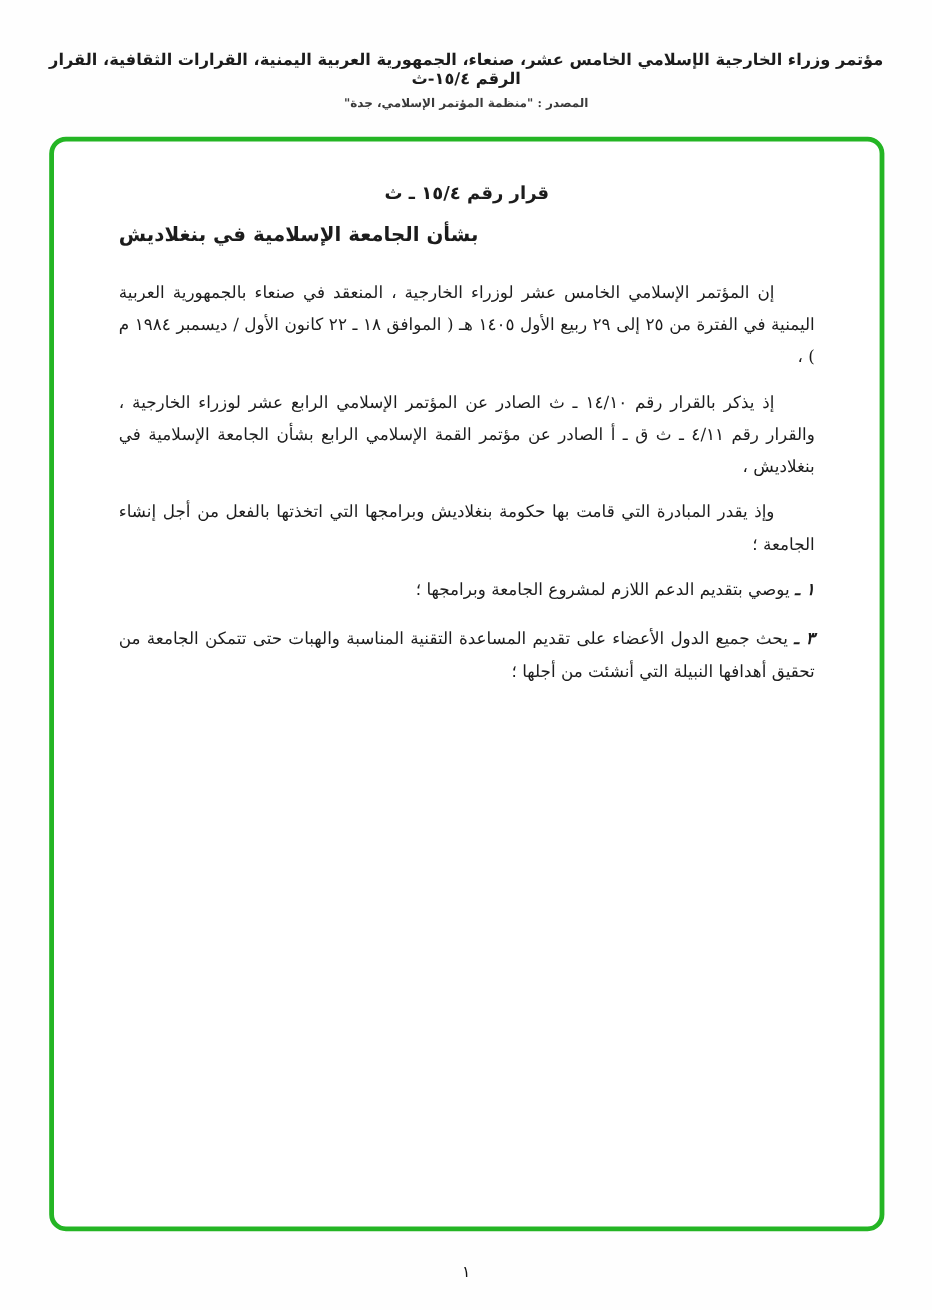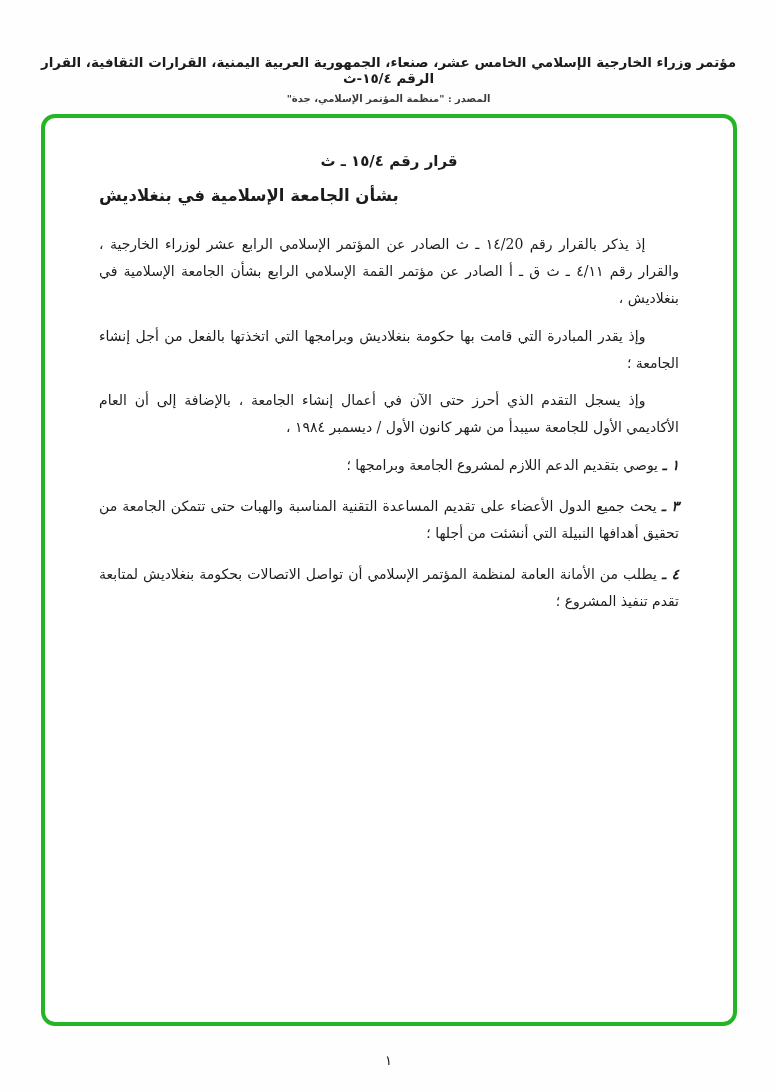--- a/index.html
+++ b/index.html
@@ -6,21 +6,21 @@
   body {
     width: 777px;
     height: 1092px;
     background: #fefefe;
     position: relative;
     font-family: "DejaVu Serif", "DejaVu Sans", serif;
     color: #1c1c1c;
     overflow: hidden;
   }
   .page-header {
-    padding-top: 54px;
+    padding-top: 42px;
     text-align: center;
     direction: rtl;
   }
   .header-line {
     font-weight: bold;
     font-size: 13.5px;
     letter-spacing: 0.2px;
     padding: 0 28px;
   }
   .source-line {
@@ -89,34 +89,30 @@
 <header class="page-header">
   <div class="header-line">مؤتمر وزراء الخارجية الإسلامي الخامس عشر، صنعاء، الجمهورية العربية اليمنية، القرارات الثقافية، القرار الرقم ١٥/٤-ث</div>
   <div class="source-line">المصدر : "منظمة المؤتمر الإسلامي، جدة"</div>
 </header>
 
 <main class="doc-frame">
   <h1 class="doc-title">قرار رقم ١٥/٤ ـ ث</h1>
   <h2 class="doc-subtitle">بشأن الجامعة الإسلامية في بنغلاديش</h2>
 
   <section class="doc-body">
-    <p class="para">إذ يذكر بالقرار رقم ١٤/20 ـ ث الصادر عن المؤتمر الإسلامي الرابع عشر لوزراء الخارجية ، والقرار رقم ٤/١١ ـ ث ق ـ أ الصادر عن مؤتمر القمة الإسلامي الرابع بشأن الجامعة الإسلامية في بنغلاديش ،</p>
+    <p class="para">إن المؤتمر الإسلامي الخامس عشر لوزراء الخارجية ، المنعقد في صنعاء بالجمهورية العربية اليمنية في الفترة من ٢٥ إلى ٢٩ ربيع الأول ١٤٠٥ هـ ( الموافق ١٨ ـ ٢٢ كانون الأول / ديسمبر ١٩٨٤ م ) ،</p>
+    <p class="para">إذ يذكر بالقرار رقم ١٤/١٠ ـ ث الصادر عن المؤتمر الإسلامي الرابع عشر لوزراء الخارجية ، والقرار رقم ٤/١١ ـ ث ق ـ أ الصادر عن مؤتمر القمة الإسلامي الرابع بشأن الجامعة الإسلامية في بنغلاديش ،</p>
     <p class="para">وإذ يقدر المبادرة التي قامت بها حكومة بنغلاديش وبرامجها التي اتخذتها بالفعل من أجل إنشاء الجامعة ؛</p>
-    <p class="para">وإذ يسجل التقدم الذي أحرز حتى الآن في أعمال إنشاء الجامعة ، بالإضافة إلى أن العام الأكاديمي الأول للجامعة سيبدأ من شهر كانون الأول / ديسمبر ١٩٨٤ ،</p>
 
     <div class="items">
       <p class="item">
         <span class="item-num">١ ـ</span>
         <span>يوصي بتقديم الدعم اللازم لمشروع الجامعة وبرامجها ؛</span>
       </p>
       <p class="item">
         <span class="item-num">٣ ـ</span>
         <span>يحث جميع الدول الأعضاء على تقديم المساعدة التقنية المناسبة والهبات حتى تتمكن الجامعة من تحقيق أهدافها النبيلة التي أنشئت من أجلها ؛</span>
       </p>
-      <p class="item">
-        <span class="item-num">٤ ـ</span>
-        <span>يطلب من الأمانة العامة لمنظمة المؤتمر الإسلامي أن تواصل الاتصالات بحكومة بنغلاديش لمتابعة تقدم تنفيذ المشروع ؛</span>
-      </p>
     </div>
   </section>
 </main>
 
 <div class="page-number">١</div>
 
 </body></html>

